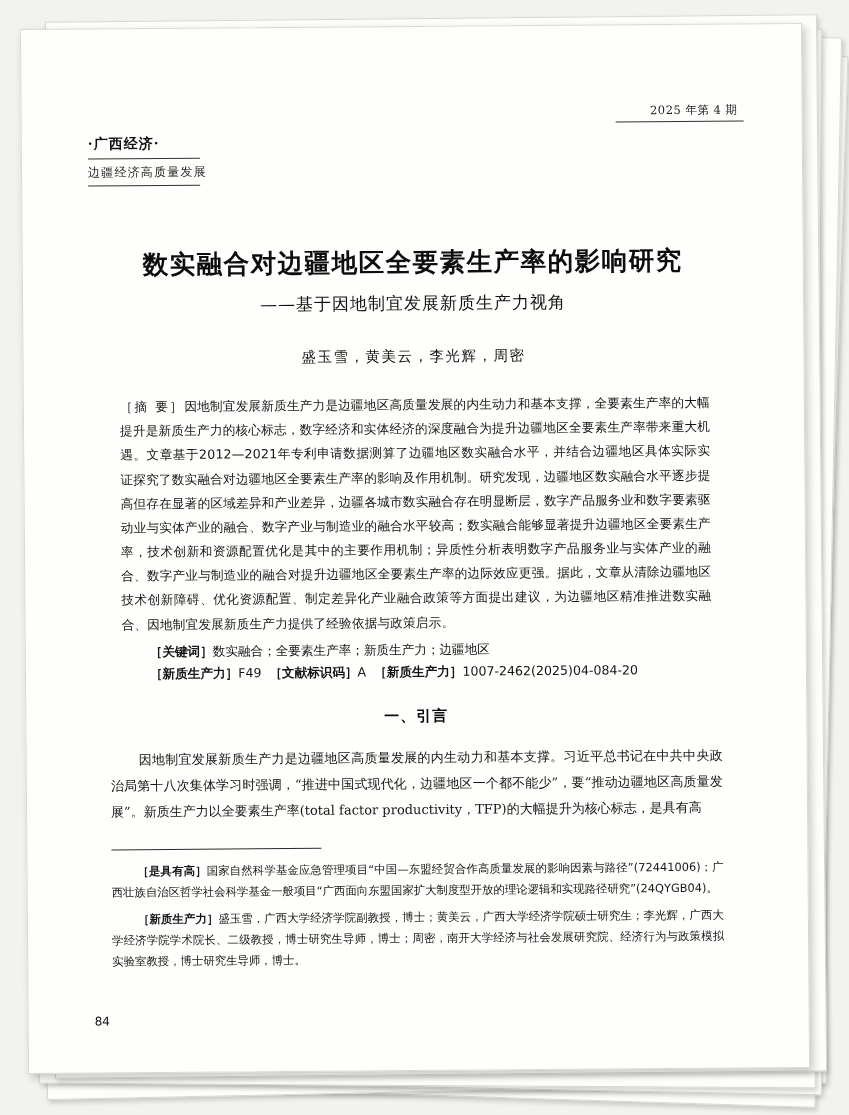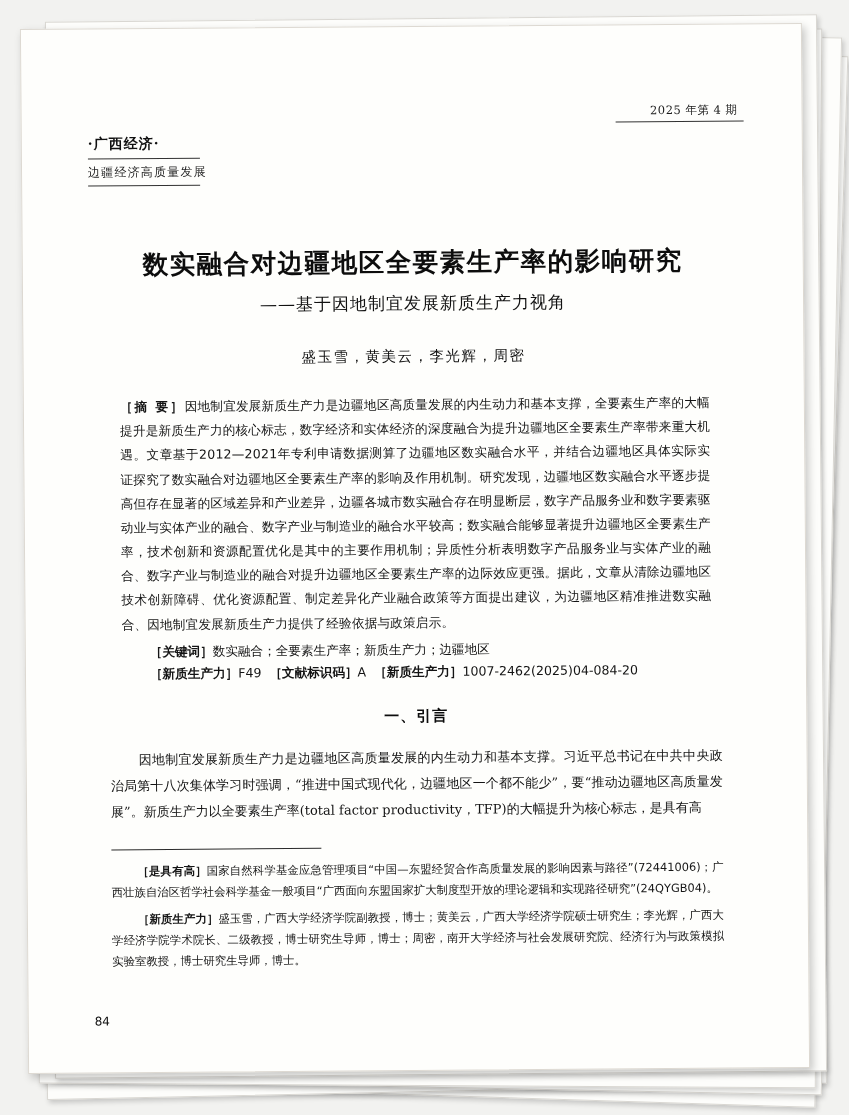--- a/index.html
+++ b/index.html
@@ -138,21 +138,21 @@
     top: 366px;
     width: 590px;
     font-size: 12.6px;
     line-height: 1.92;
     text-align: justify;
     color: #141414;
     font-family: "DejaVu Sans", "Liberation Sans", sans-serif;
     letter-spacing: 0.2px;
   }
   .abstract .lead {
-    font-weight: bold;
+    font-weight: normal;
     letter-spacing: 2px;
   }
 
   .meta-line {
     position: absolute;
     left: 124px;
     width: 580px;
     font-size: 12.6px;
     line-height: 1.8;
     color: #141414;

